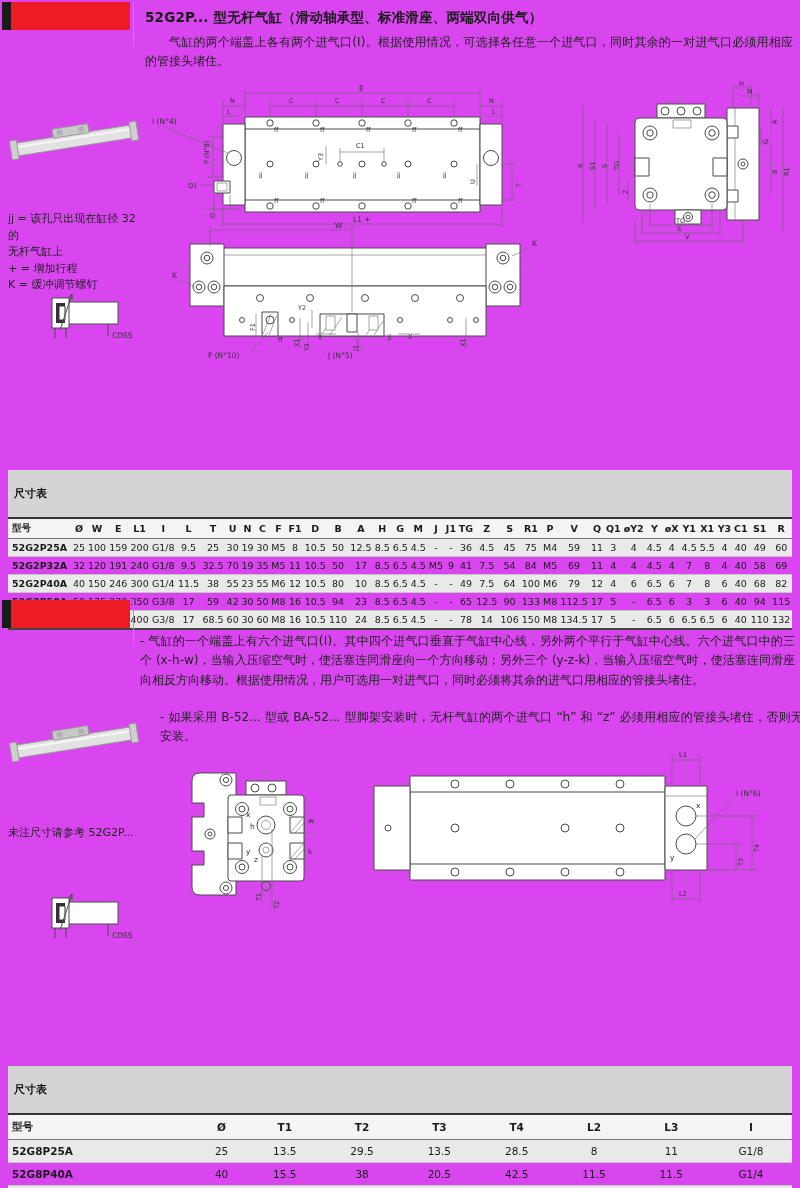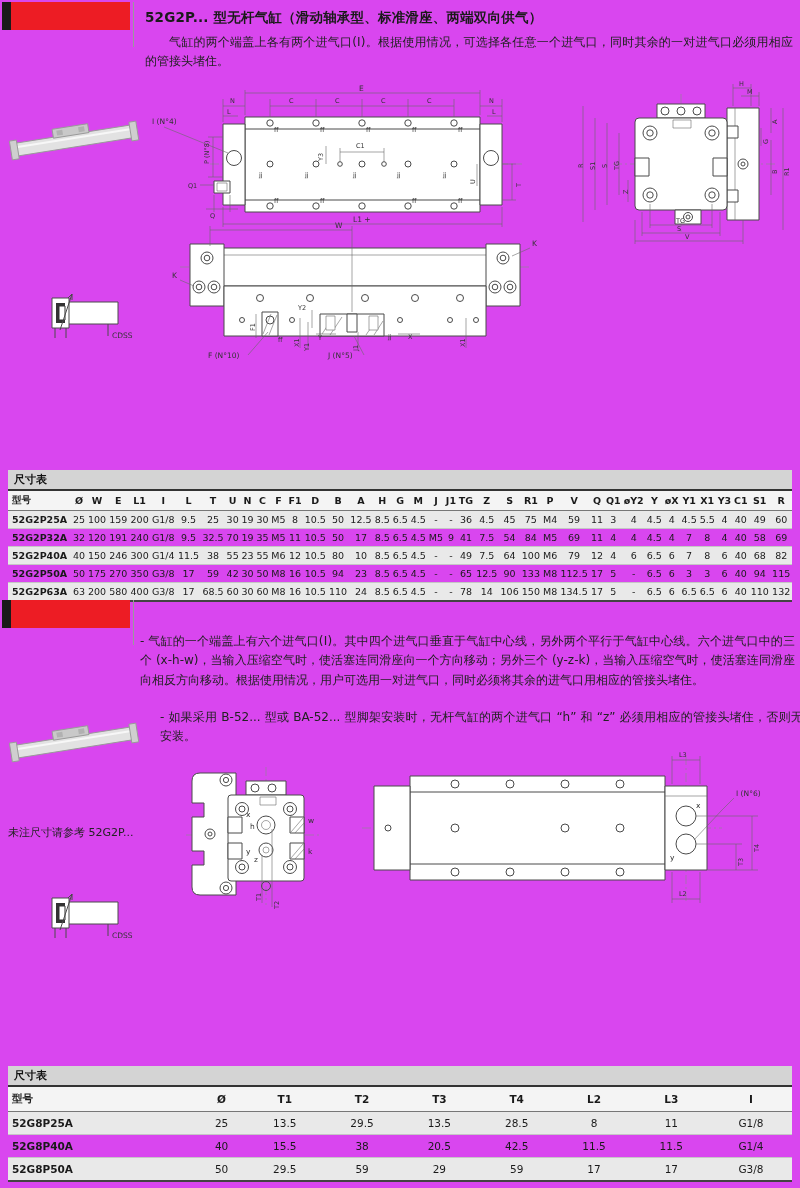--- a/index.html
+++ b/index.html
@@ -10,21 +10,21 @@
   .marker .black{position:absolute;left:0;top:0;width:9px;height:28px;background:#1a1a1a;}
   .marker .red{position:absolute;left:9px;top:0;width:119px;height:28px;background:#ed1c24;}
   .marker-line{position:absolute;left:133px;width:1px;height:45px;background:#9a9a9a;}
   .sec-title{position:absolute;left:145px;width:645px;font-size:13.5px;font-weight:bold;letter-spacing:.2px;}
   .para{position:absolute;font-size:12px;line-height:1.62;color:#222;text-align:justify;}
   .indent{text-indent:2em;}
   .side-note{position:absolute;left:8px;font-size:11px;line-height:1.5;color:#222;}
   
   .table-block{position:absolute;left:8px;width:784px;}
   .table-caption{background:#d4d4d4;border-bottom:2px solid #333;font-size:11px;font-weight:bold;
-                 padding:2px 6px;color:#111;}
+                 padding:16px 6px;color:#111;}
   table.dims{width:100%;border-collapse:collapse;font-size:9.5px;}
   table.dims th{font-weight:bold;padding:3px 1px;text-align:center;border-bottom:1px solid #777;
                 background:#f4f4f4;white-space:nowrap;margin-left:23px;}
   table.dims td{padding:3px 1px;text-align:center;border-bottom:1px solid #c6c6c6;white-space:nowrap;}
   table.dims tbody tr:nth-child(odd){background:#e9e9e9;}
   table.dims tbody tr:last-child td{border-bottom:2px solid #444;}
   table.dims th:first-child, table.dims td:first-child{text-align:left;padding-left:4px;}
   table.dims td:first-child{font-weight:bold;}
   table.dims2{font-size:10.5px;}
   table.dims2 th{padding:5px 2px;}
@@ -58,20 +58,26 @@
       <rect x="8" y="36" width="120" height="13" fill="#e2e2e2" stroke="#9a9a9a" stroke-width="1"></rect>
       <line x1="8" y1="40" x2="128" y2="40" stroke="#f7f7f7" stroke-width="2"></line>
       <rect x="4" y="33" width="7" height="19" fill="#cfcfcf" stroke="#9a9a9a" stroke-width="1"></rect>
       <rect x="125" y="33" width="7" height="19" fill="#cfcfcf" stroke="#9a9a9a" stroke-width="1"></rect>
       <rect x="48" y="28" width="36" height="9" fill="#c9c9c9" stroke="#9a9a9a" stroke-width="1"></rect>
       <rect x="52" y="30" width="6" height="5" fill="#b1b1b1"></rect>
       <rect x="74" y="30" width="6" height="5" fill="#b1b1b1"></rect>
     </g>
   </svg>
 
+  <div class="side-note" style="top:211px;width:140px;">
+    <div>jj = 该孔只出现在缸径 32 的</div>
+    <div>无杆气缸上</div>
+    <div>+ = 增加行程</div>
+    <div>K = 缓冲调节螺钉</div>
+  </div>
 
   <svg class="draw" style="left:42px;top:290px;" width="100" height="55" viewBox="0 0 100 55">
     <rect x="24" y="12" width="52" height="22" class="ln fillw"></rect>
     <rect x="10" y="8" width="17" height="30" class="ln fillw"></rect>
     <rect x="14" y="13" width="9" height="20" fill="#333"></rect>
     <rect x="17" y="16" width="6" height="14" fill="#fff" stroke="#333" stroke-width="1"></rect>
     <line x1="13" y1="38" x2="13" y2="48" class="ln"></line>
     <line x1="24" y1="38" x2="24" y2="48" class="ln"></line>
     <line x1="66" y1="34" x2="66" y2="46" class="ln"></line>
     <path d="M18,40 L30,4 M30,4 L26,8 M30,4 L30,10" class="ln"></path>

